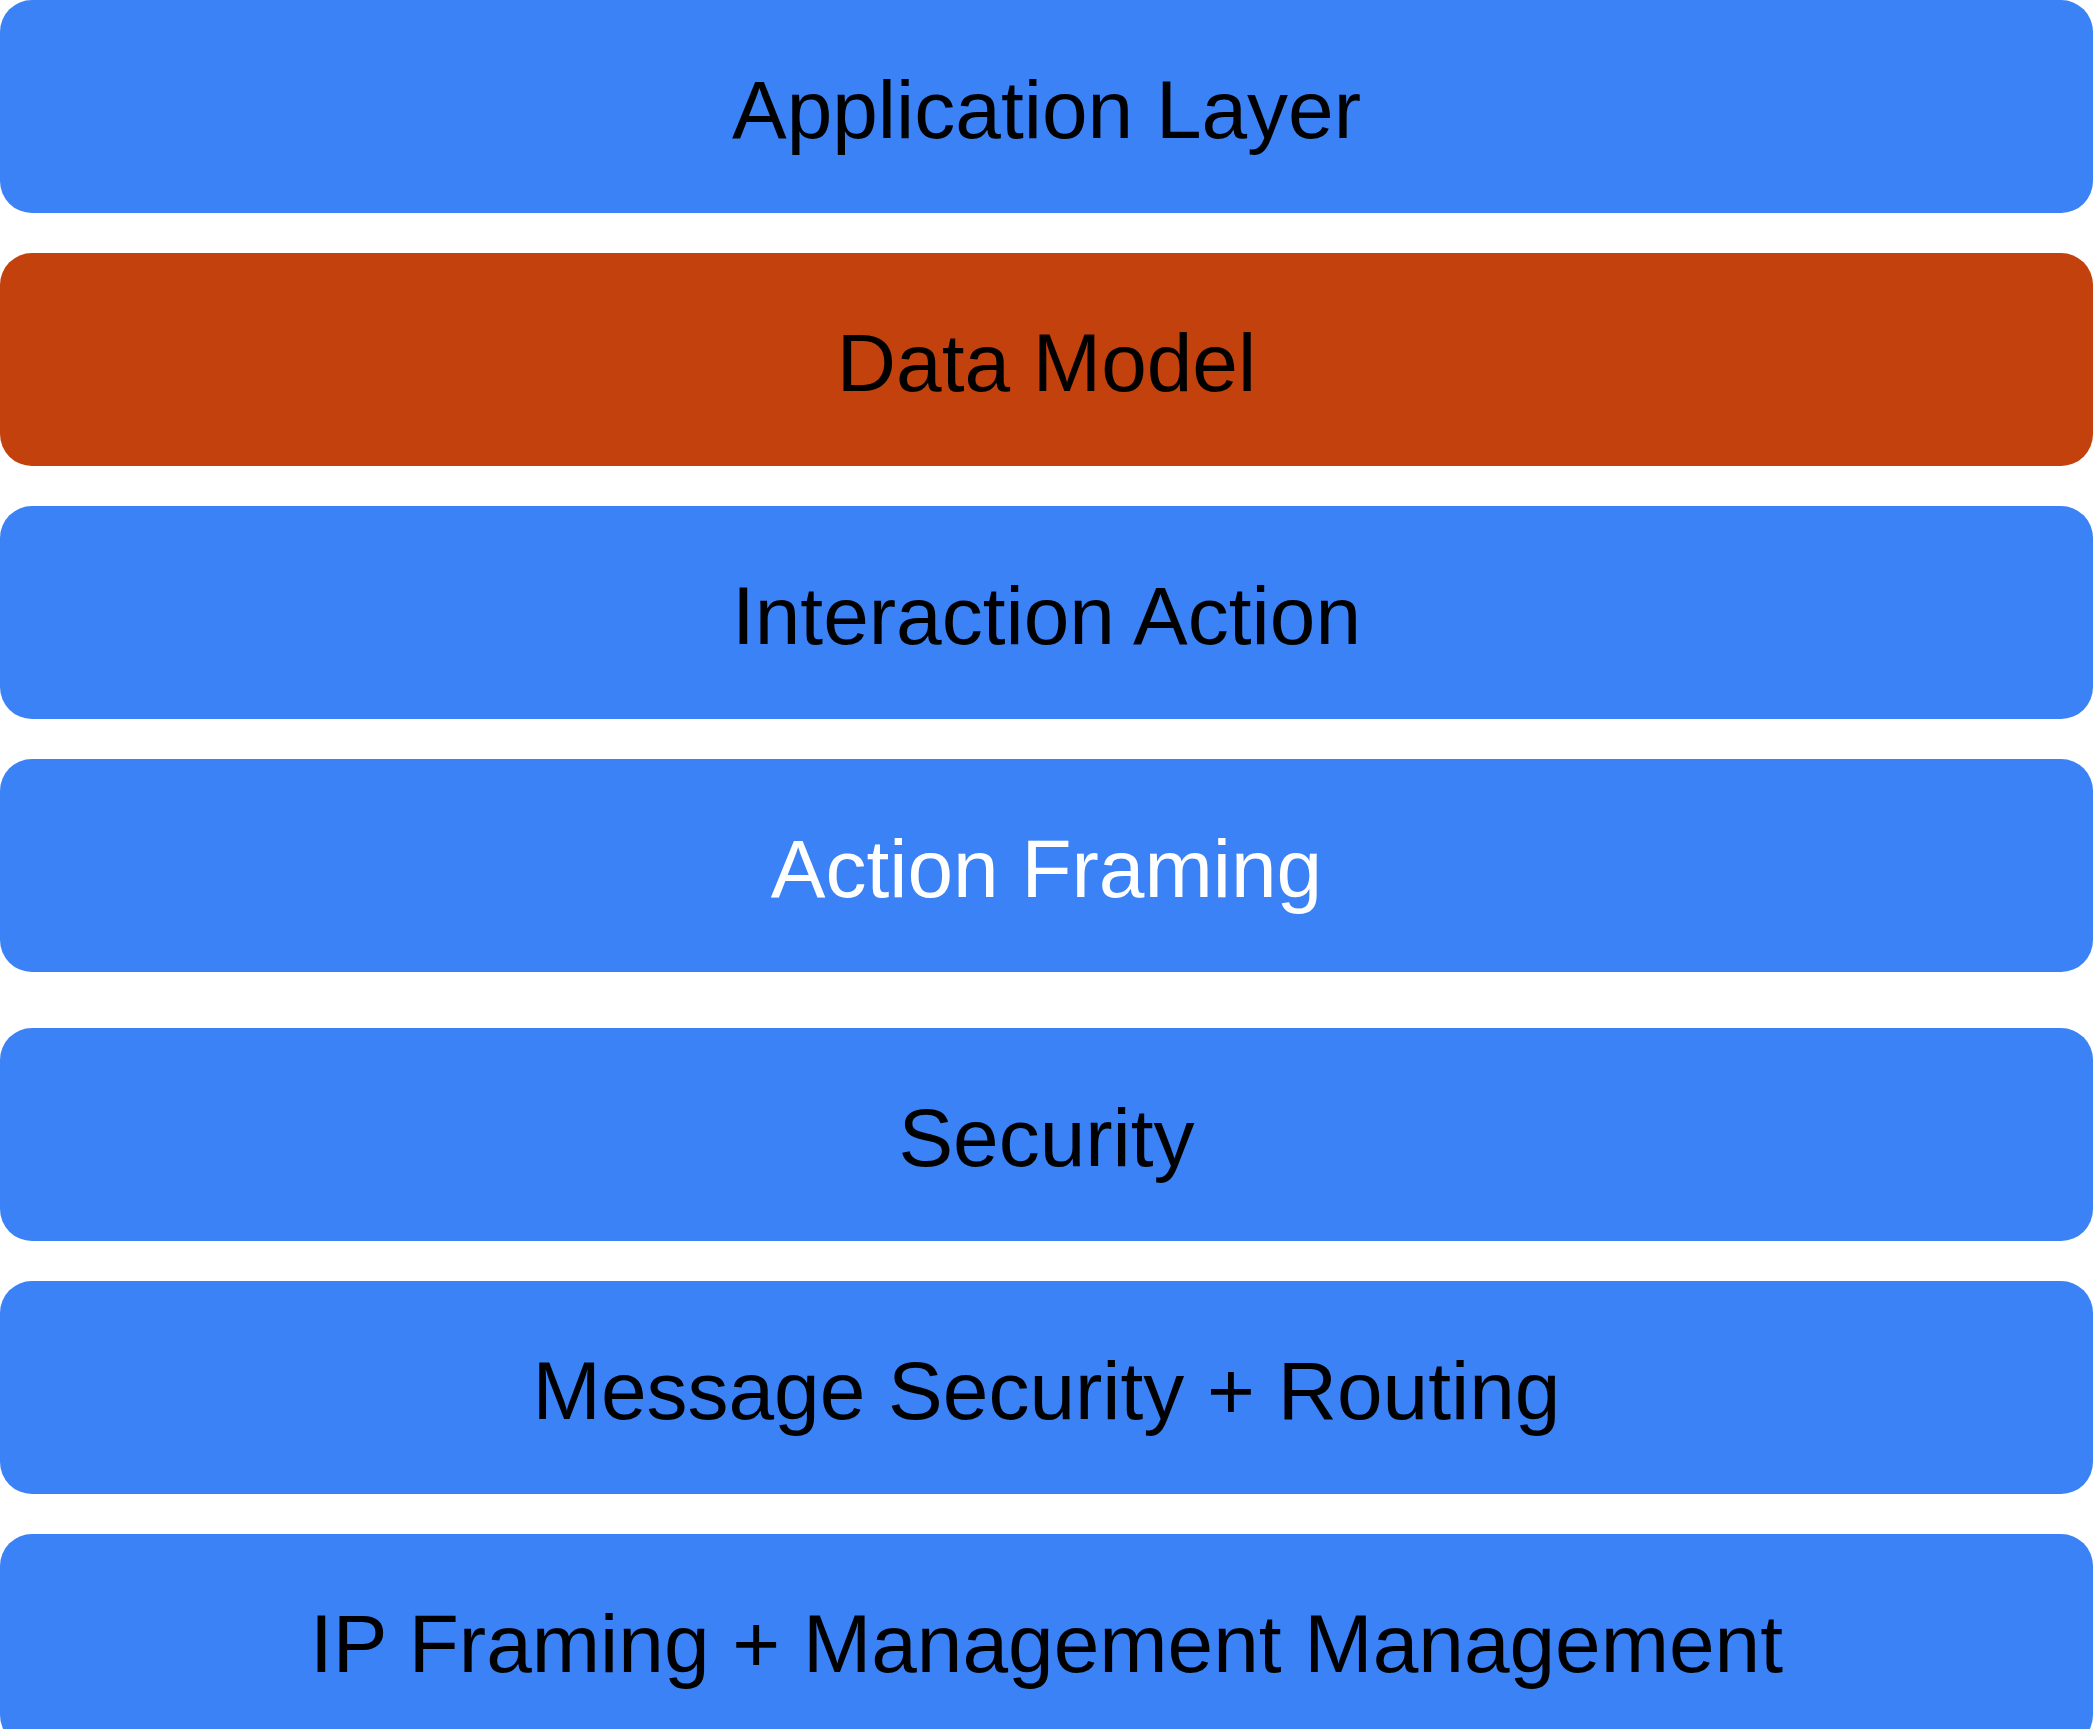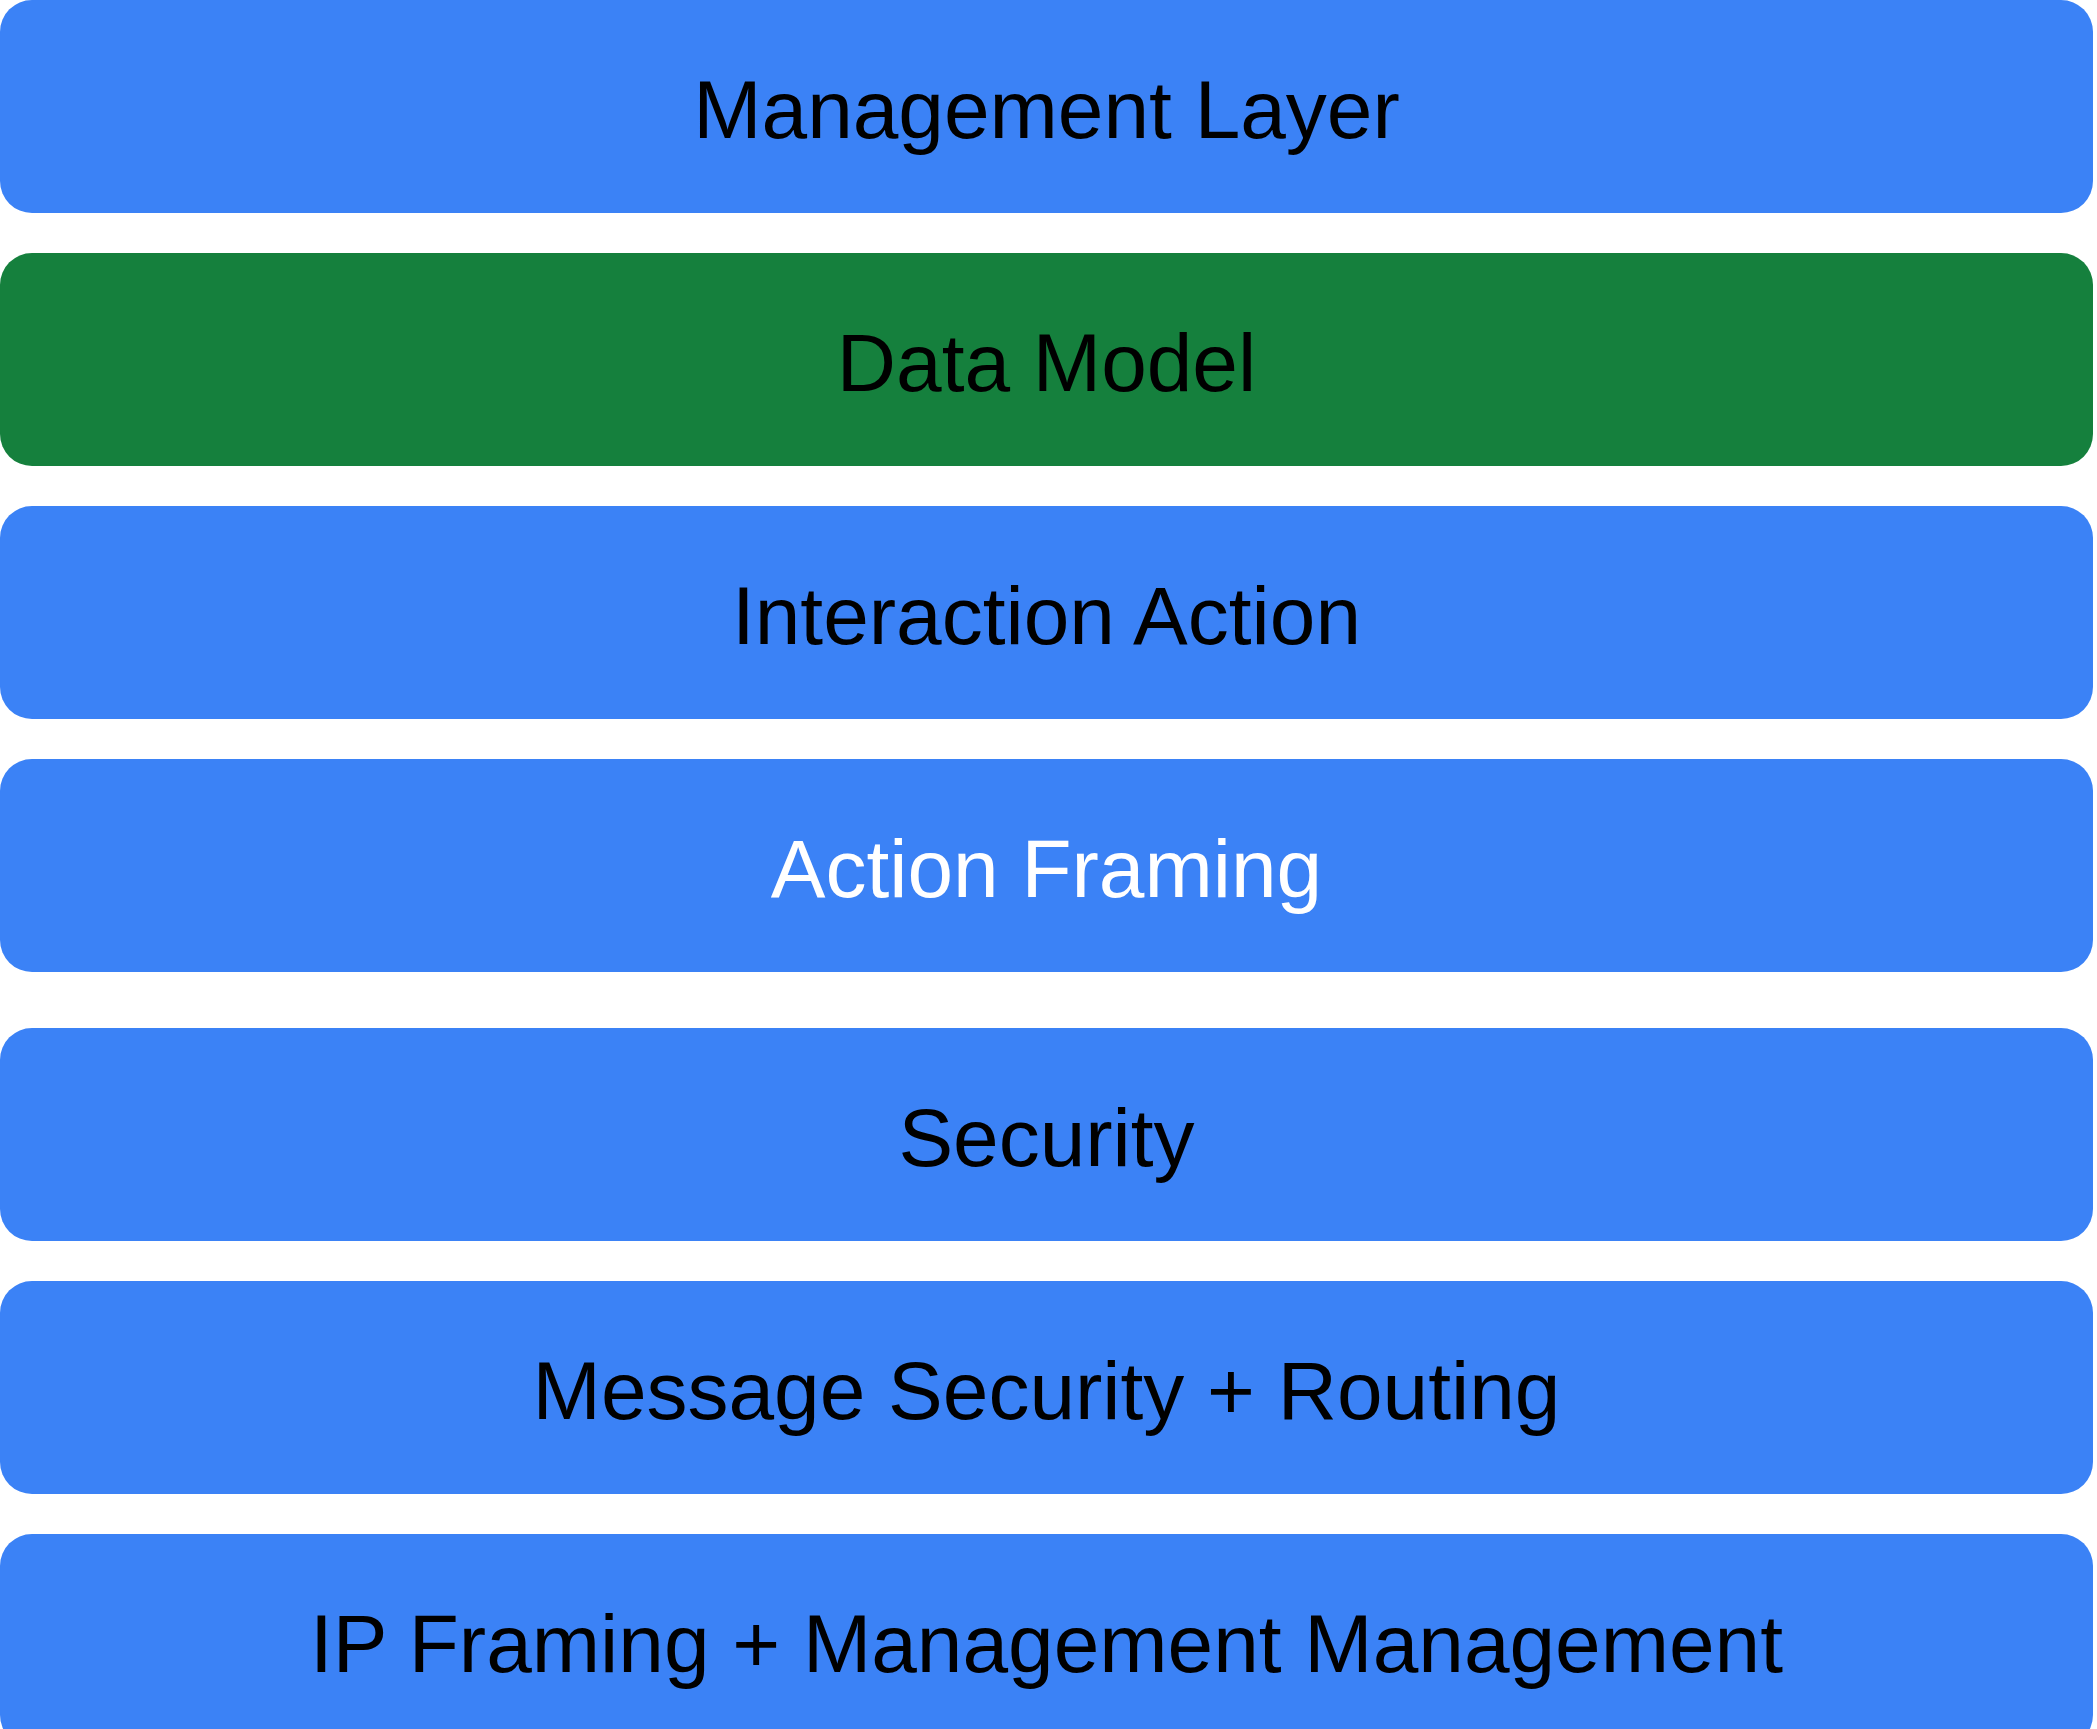--- a/index.html
+++ b/index.html
@@ -39,23 +39,23 @@
     text-align: center;
     
     transform: translateY(2.8px);
   }
 </style>
 </head>
 <body style="background: rgb(255, 255, 255);">
 
 <div class="stack-diagram">
   <div class="layer-box" style="background: rgb(59, 130, 246);">
-    <span class="layer-label" style="color: rgb(0, 0, 0);">Management Layer</span>
+    <span class="layer-label" style="color: rgb(0, 0, 0);">Application Layer</span>
   </div>
-  <div class="layer-box" style="background: #15803d;">
+  <div class="layer-box" style="background: #c2410c;">
     <span class="layer-label" style="color: rgb(0, 0, 0);">Data Model</span>
   </div>
   <div class="layer-box" style="background: rgb(59, 130, 246);">
     <span class="layer-label" style="color: rgb(0, 0, 0);">Interaction Action</span>
   </div>
   <div class="layer-box" style="background: rgb(59, 130, 246);">
     <span class="layer-label" style="color: #ffffff;">Action Framing</span>
   </div>
   <div class="layer-box" style="background: rgb(59, 130, 246); margin-top: 16px;">
     <span class="layer-label" style="color: rgb(0, 0, 0);">Security</span>

